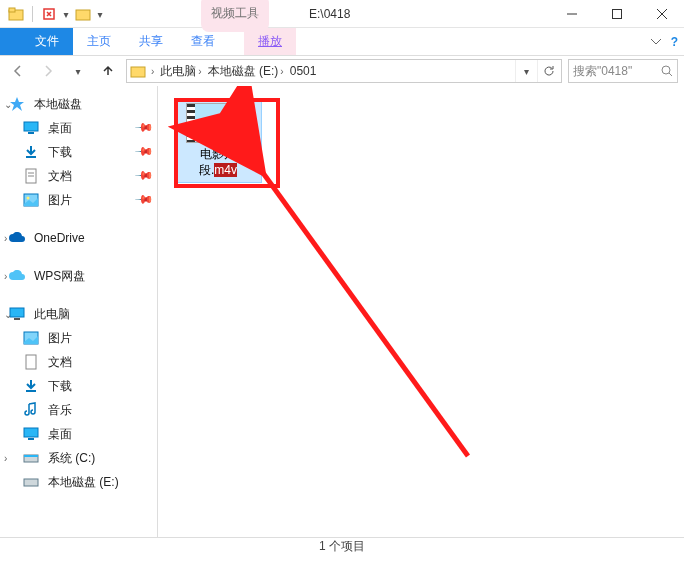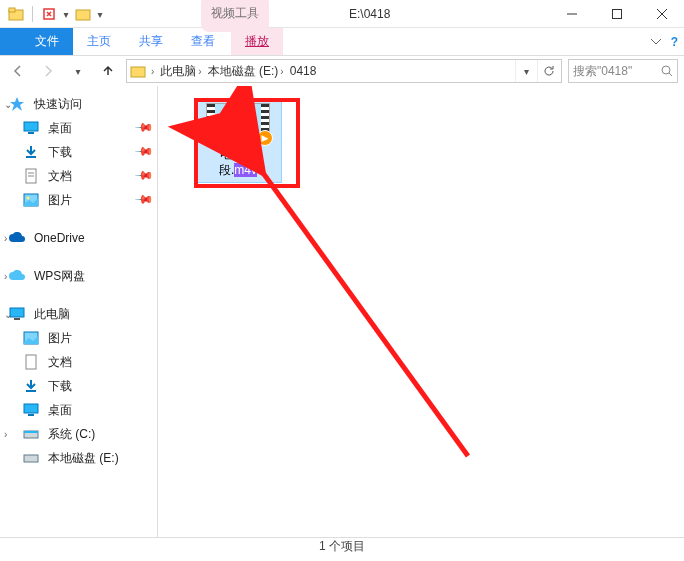--- a/index.html
+++ b/index.html
@@ -5,29 +5,29 @@
 * { box-sizing: border-box; margin: 0; padding: 0; font-family: "Microsoft YaHei", "Segoe UI", sans-serif; font-size: 12px; }
 body { background: #fff; width: 684px; height: 561px; overflow: hidden; position: relative; }
 
 
 .titlebar { height: 28px; background: #fff; display: flex; align-items: center; border-bottom: 1px solid #e5e5e5; }
 .qat { display: flex; align-items: center; gap: 2px; padding: 0 6px; }
 .qat-icon { width: 20px; height: 20px; display: flex; align-items: center; justify-content: center; }
 .qat-divider { width: 1px; height: 16px; background: #ccc; margin: 0 4px; }
 .qat-dropdown { width: 10px; display:flex; align-items:center; justify-content:center;}
 .title-context { margin-left: 90px; background: #fce4ec; padding: 10px 10px; color: #737373; border-radius: 8px; }
-.title-path { flex: 1; text-align: left; padding-left: 40px; color: #333; margin-left: 40px; }
+.title-path { flex: 1; text-align: left; padding-left: 40px; color: #333; }
 .win-controls { display: flex; }
 .win-btn { width: 45px; height: 28px; display: flex; align-items: center; justify-content: center; color:#333; }
 
 
 .ribbon { height: 28px; display: flex; align-items: stretch; border-bottom: 1px solid #ddd; }
 .ribbon-tab { padding: 0 14px; display: flex; align-items: center; color: #3b82f6; cursor:pointer; }
 .ribbon-tab.file { background: #1e88e5; color: #fff; font-weight: normal; padding-left: 35px; }
-.ribbon-tab.context { background: #fce4ec; color: #be185d; margin-left: 2px; text-decoration: underline; }
+.ribbon-tab.context { background: #fce4ec; color: #8b5cf6; margin-left: 15px; text-decoration: underline; }
 .ribbon-spacer { flex:1; }
 .ribbon-right { display:flex; align-items:center; padding-right:6px; gap:10px; color:#666; }
 
 
 .addrrow { height: 30px; display: flex; align-items: center; padding: 3px 6px; gap: 6px; background: #fff; }
 .nav-arrow { width: 24px; height: 24px; display:flex; align-items:center; justify-content:center; color:#888; border-radius:2px; }
 .nav-arrow.enabled { color:#333; }
 .addrbar { flex: 1; height: 24px; border: 1px solid #ccc; display: flex; align-items: center; padding: 0 2px; gap: 2px; }
 .addr-icon { width:18px; height:18px; display:flex; align-items:center; justify-content:center; }
 .crumb { display:flex; align-items:center; gap:2px; padding: 0 2px; color:#333; }
@@ -51,21 +51,21 @@
 
 
 .file-item { width: 88px; display:flex; flex-direction:column; align-items:center; gap:4px; padding:4px; }
 .file-item.selected { background: #cce8ff; border:1px solid #99d1ff; }
 .thumb { width: 64px; height: 40px; background: #b3e5fc; position:relative; border:1px solid #aaa; }
 .thumb .film { position:absolute; top:0; bottom:0; width:8px; background:repeating-linear-gradient(#333 0 3px, #fff 3px 6px); }
 .thumb .film.left { left:0; }
 .thumb .film.right { right:0; }
 .thumb .play { position:absolute; right:-4px; bottom:-4px; width:16px; height:16px; background:#ff9800; border-radius:50%; display:flex; align-items:center; justify-content:center; color:#fff; font-size:9px; border:1px solid #fff; }
 .file-label { text-align:center; line-height:1.3; }
-.file-label .sel { background:#8b5cf6; color:#fff; }
+.file-label .sel { background:#b91c1c; color:#fff; }
 
 
 .highlight-box { position:absolute; left: 0px; top: 0px; width: 106px; height: 90px; border: 4px solid #ff1a1a; pointer-events:none; }
 .arrow-svg { position:absolute; left:0; top:0; width:100%; height:100%; pointer-events:none; }
 
 
 .statusbar { height:33px; border-top:1px solid #ddd; display:flex; align-items:center; padding:0 10px; gap:16px; color:#444;flex-direction:column; }
 .statusbar .right { margin-left:auto; display:flex; gap:8px; color:#666; }
 .view-toggle { width:22px; height:18px; border:1px solid #ccc; display:flex; align-items:center; justify-content:center; }
 
@@ -169,21 +169,21 @@
       </span>
     <span class="crumb">
         <span>此电脑</span>
         <span class="sep"> ›</span>
       </span>
     <span class="crumb">
         <span>本地磁盘 (E:)</span>
         <span class="sep"> ›</span>
       </span>
     <span class="crumb">
-        <span>0418</span>
+        <span>0501</span>
       </span>
     <div class="addr-right">
       <div class="addr-btn">
           <span class="chev-down"></span>
         </div>
       <div class="addr-btn">
           <svg width="12" height="12">
             <path d="M10 6a4 4 0 11-1.2-2.8M10 1v3H7" fill="none" stroke="#555"></path>
           </svg>
         </div>
@@ -204,21 +204,21 @@
   <div class="navpane">
 
     <div class="navgroup">
       <div class="navitem top">
         <span class="exp">⌄</span>
         <span class="ico">
             <svg width="16" height="16">
               <polygon points="8,1 10,6 15,6 11,9 13,15 8,11 3,15 5,9 1,6 6,6" fill="#3fa9f5"></polygon>
             </svg>
           </span>
-        <span>快速访问</span>
+        <span>本地磁盘</span>
       </div>
       <div class="navitem">
         <span class="ico">
             <svg width="16" height="14">
               <rect x="1" y="1" width="14" height="9" fill="#29b6f6" stroke="#0277bd"></rect>
               <rect x="5" y="11" width="6" height="2" fill="#0277bd"></rect>
             </svg>
           </span>
         <span>桌面</span>
         <span class="pin">📌</span>
@@ -312,20 +312,29 @@
         <span class="ico">
             <svg width="16" height="16">
               <path d="M8 2v8M4 6l4 4 4-4" fill="none" stroke="#0277bd" stroke-width="2"></path>
               <line x1="3" y1="13" x2="13" y2="13" stroke="#0277bd" stroke-width="2"></line>
             </svg>
           </span>
         <span>下载</span>
       </div>
       <div class="navitem">
         <span class="ico">
+            <svg width="14" height="16">
+              <path d="M5 2v9a2 2 0 11-2-2" fill="none" stroke="#0277bd" stroke-width="1.5"></path>
+              <path d="M5 2l6-1v9a2 2 0 11-2-2" fill="none" stroke="#0277bd" stroke-width="1.5"></path>
+            </svg>
+          </span>
+        <span>音乐</span>
+      </div>
+      <div class="navitem">
+        <span class="ico">
             <svg width="16" height="14">
               <rect x="1" y="1" width="14" height="9" fill="#29b6f6" stroke="#0277bd"></rect>
               <rect x="5" y="11" width="6" height="2" fill="#0277bd"></rect>
             </svg>
           </span>
         <span>桌面</span>
       </div>
       <div class="navitem">
         <span class="exp">›</span>
         <span class="ico">
@@ -341,21 +350,21 @@
             <svg width="16" height="12">
               <rect x="1" y="3" width="14" height="7" fill="#cfd8dc" stroke="#607d8b"></rect>
             </svg>
           </span>
         <span>本地磁盘 (E:)</span>
       </div>
     </div>
   </div>
 
   <div class="content">
-    <div style="position:relative; width:110px;margin-left:20px;">
+    <div style="position:relative; width:110px;">
       <div class="file-item selected">
         <div class="thumb">
           <div class="film left"></div>
           <div class="film right"></div>
           <div class="play">▶</div>
         </div>
         <div class="file-label">
           <span>电影片</span><br>
           <span>段.</span><span class="sel">m4v</span>
         </div>

